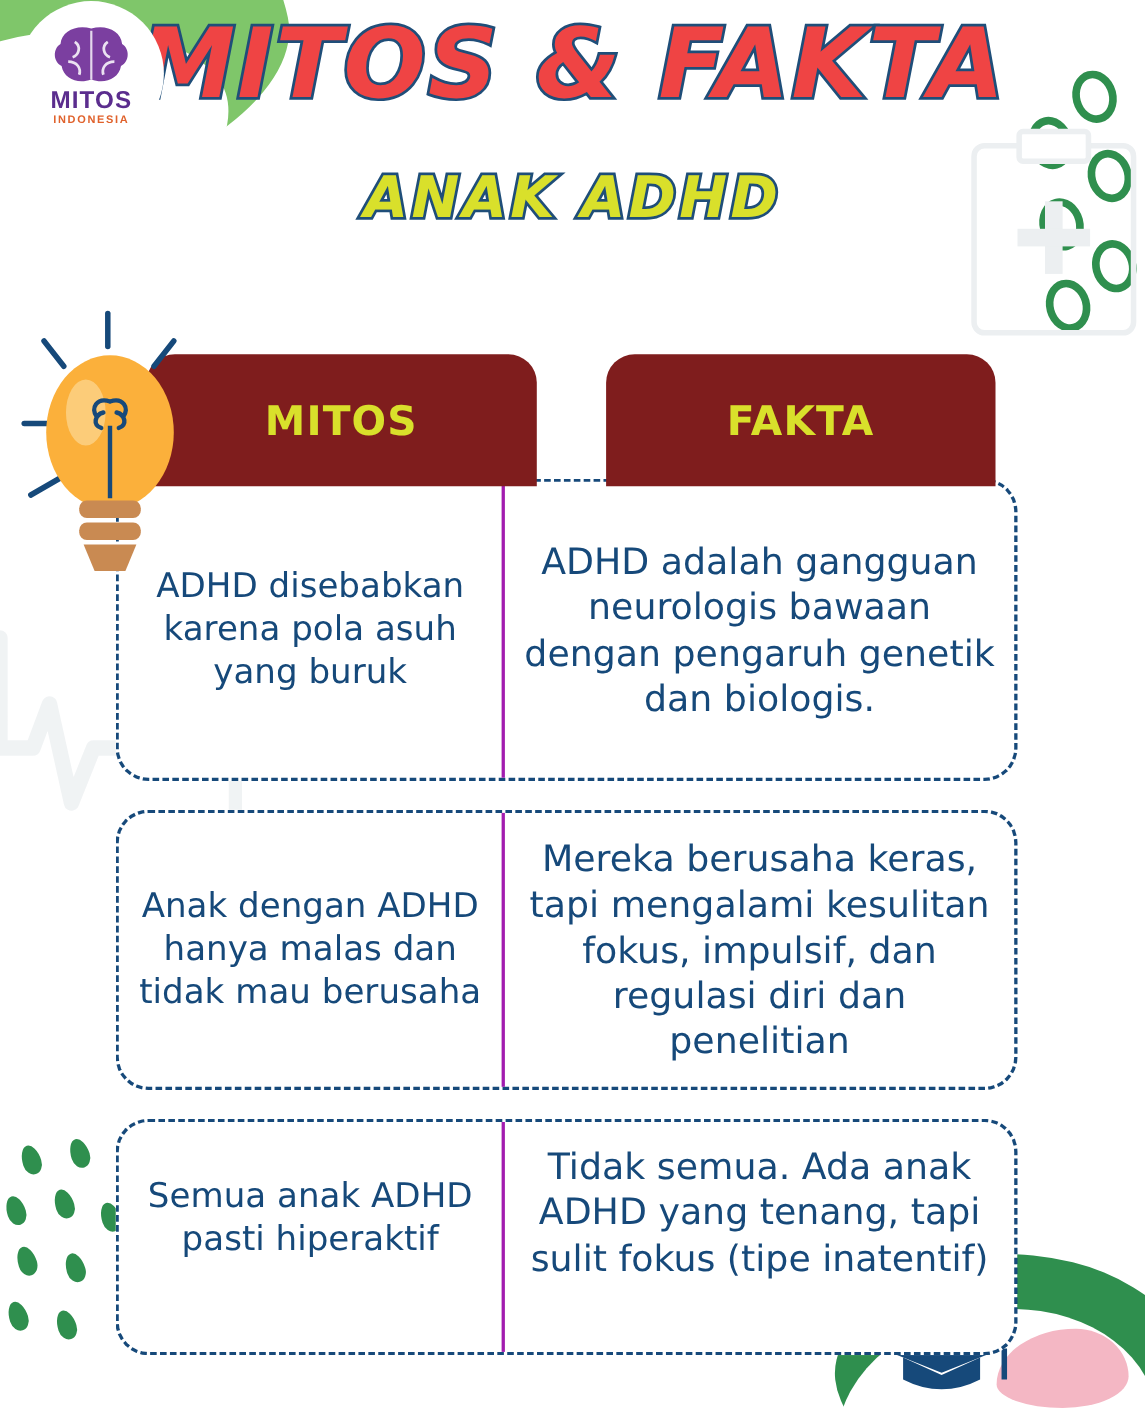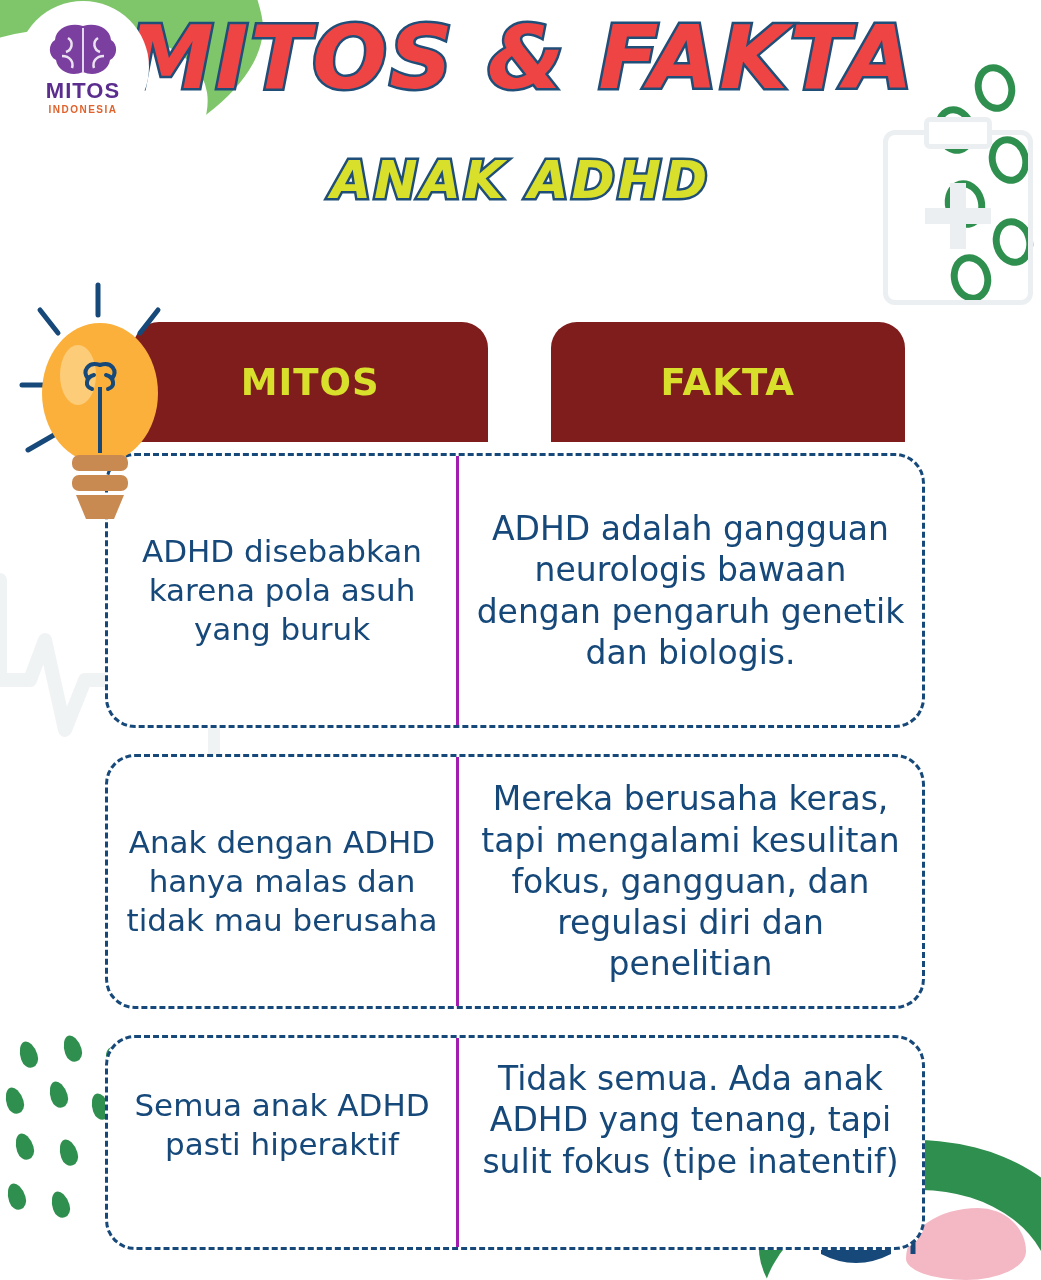--- a/index.html
+++ b/index.html
@@ -259,21 +259,21 @@
     top: 275px;
     width: 170px;
     height: 270px;
     z-index: 5;
   }
 
   
   .rows {
     position: absolute;
     left: 105px;
-    top: 453px;
+    top: 435px;
     width: 820px;
     z-index: 2;
   }
   .row {
     border: 3px dashed #16497a;
     border-radius: 30px;
     background: #ffffff;
     display: flex;
     align-items: stretch;
     margin-bottom: 26px;
@@ -392,21 +392,21 @@
 
 <div class="rows">
 
   <div class="row row-1">
     <div class="cell cell-mitos">ADHD disebabkan karena pola asuh yang buruk</div>
     <div class="cell cell-fakta">ADHD adalah gangguan neurologis bawaan dengan pengaruh genetik dan biologis.</div>
   </div>
 
   <div class="row row-2">
     <div class="cell cell-mitos">Anak dengan ADHD hanya malas dan tidak mau berusaha</div>
-    <div class="cell cell-fakta">Mereka berusaha keras, tapi mengalami kesulitan fokus, gangguan, dan regulasi diri dan penelitian</div>
+    <div class="cell cell-fakta">Mereka berusaha keras, tapi mengalami kesulitan fokus, impulsif, dan regulasi diri dan penelitian</div>
   </div>
 
   <div class="row row-3">
     <div class="cell cell-mitos">Semua anak ADHD pasti hiperaktif</div>
     <div class="cell cell-fakta">Tidak semua. Ada anak ADHD yang tenang, tapi sulit fokus (tipe inatentif)</div>
   </div>
 
 </div>
 
 </body></html>

